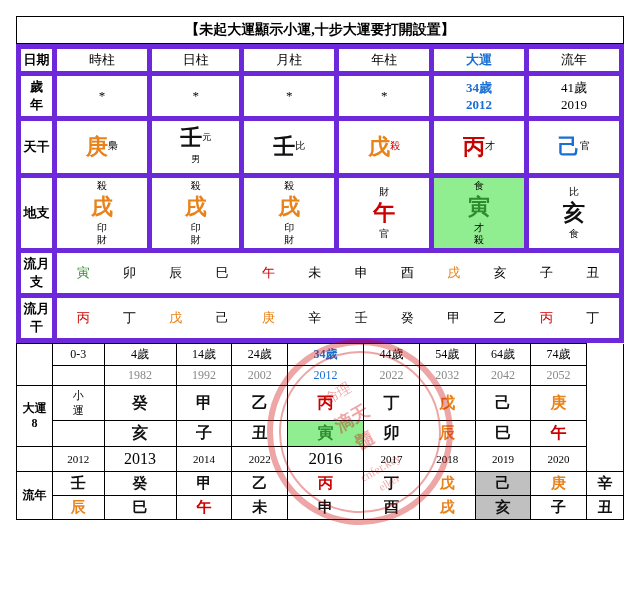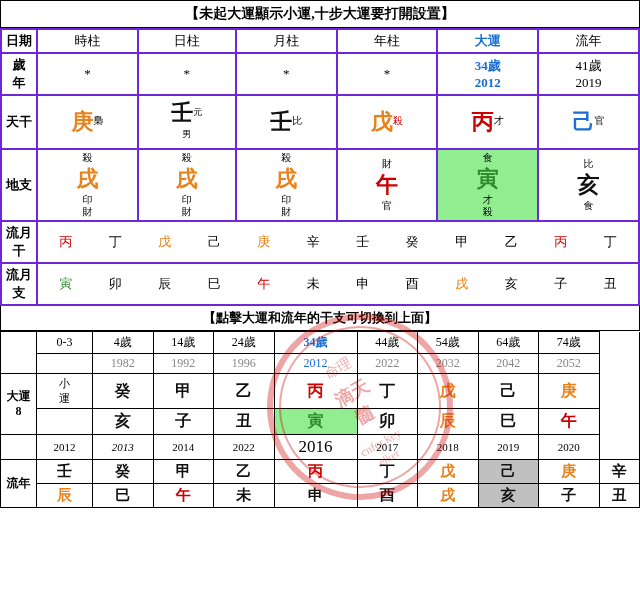--- a/index.html
+++ b/index.html
@@ -6,40 +6,40 @@
     body {
       background: #fff;
       font-family: "SimSun", "宋体", serif;
       font-size: 13px;
       width: 640px;
       overflow-x: hidden;
     }
     .main-container {
       width: 640px;
       background: #fff;
-      padding: 0;
+      padding: 16px;
       position: relative;
     }
     .header-notice {
       text-align: center;
       font-weight: bold;
       font-size: 14px;
       color: #000;
       padding: 4px 0;
       border: 1px solid #000;
       background: #fff;
       margin-bottom: 0;
     }
     table.main-table {
       width: 100%;
       border-collapse: collapse;
       border: 1px solid #000;
     }
     table.main-table td, table.main-table th {
-      border: 2px solid #6d28d9;
+      border: 5px solid #6d28d9;
       text-align: center;
       vertical-align: middle;
       padding: 2px 1px;
       font-size: 13px;
     }
     .row-header {
       background: #fff;
       font-weight: bold;
       width: 36px;
       font-size: 13px;
@@ -221,20 +221,40 @@
       </td>
       <td class="green-bg">
         <div class="dizhi-annotations dizhi-top">食</div>
         <div class="dizhi-main dizhi-green">寅</div>
         <div class="dizhi-annotations dizhi-bottom">才<br>殺</div>
       </td>
       <td>
         <div class="dizhi-annotations dizhi-top">比</div>
         <div class="dizhi-main dizhi-black">亥</div>
         <div class="dizhi-annotations dizhi-bottom">食</div>
+      </td>
+    </tr>
+
+    <tr class="liuyue-row">
+      <td class="row-header">流月支</td>
+      <td colspan="6">
+        <div style="display:flex; justify-content:space-around; padding: 1px 2px;">
+          <span style="color:#2e8b2e;">寅</span>
+          <span>卯</span>
+          <span>辰</span>
+          <span>巳</span>
+          <span style="color:#c00;">午</span>
+          <span>未</span>
+          <span>申</span>
+          <span>酉</span>
+          <span style="color:#e8821a;">戌</span>
+          <span>亥</span>
+          <span>子</span>
+          <span>丑</span>
+        </div>
       </td>
     </tr>
 
     <tr class="liuyue-row">
       <td class="row-header">流月干</td>
       <td colspan="6">
         <div style="display:flex; justify-content:space-around; padding: 1px 2px;">
           <span class="liuyue-red" style="color:#c00;">丙</span>
           <span>丁</span>
           <span class="liuyue-orange" style="color:#e8821a;">戊</span>
@@ -244,56 +264,35 @@
           <span>壬</span>
           <span>癸</span>
           <span>甲</span>
           <span>乙</span>
           <span style="color:#c00;">丙</span>
           <span>丁</span>
         </div>
       </td>
     </tr>
 
-    <tr class="liuyue-row">
-      <td class="row-header">流月支</td>
-      <td colspan="6">
-        <div style="display:flex; justify-content:space-around; padding: 1px 2px;">
-          <span style="color:#2e8b2e;">寅</span>
-          <span>卯</span>
-          <span>辰</span>
-          <span>巳</span>
-          <span style="color:#c00;">午</span>
-          <span>未</span>
-          <span>申</span>
-          <span>酉</span>
-          <span style="color:#e8821a;">戌</span>
-          <span>亥</span>
-          <span>子</span>
-          <span>丑</span>
-        </div>
-      </td>
-    </tr>
-
   </tbody>
     </table>
 
   <div class="bottom-section">
 
     <svg class="stamp-overlay" viewBox="0 0 200 200">
       <circle cx="100" cy="100" r="90" fill="none" stroke="#c00" stroke-width="6"></circle>
       <circle cx="100" cy="100" r="80" fill="none" stroke="#c00" stroke-width="2"></circle>
       <text x="100" y="60" text-anchor="middle" font-size="14" fill="#c00" font-family="SimSun,serif" transform="rotate(-15,100,100)">命理</text>
       <text x="100" y="90" text-anchor="middle" font-size="18" fill="#c00" font-family="SimSun,serif" font-weight="bold" transform="rotate(-15,100,100)">滴天</text>
       <text x="100" y="115" text-anchor="middle" font-size="18" fill="#c00" font-family="SimSun,serif" font-weight="bold" transform="rotate(-15,100,100)">髓</text>
       <text x="100" y="145" text-anchor="middle" font-size="12" fill="#c00" font-family="SimSun,serif" transform="rotate(-15,100,100)">cnfer.key</text>
       <text x="100" y="162" text-anchor="middle" font-size="11" fill="#c00" font-family="SimSun,serif" transform="rotate(-15,100,100)">elker</text>
     </svg>
 
-    <div class="section-header">【點擊大運和流年的干支可切換到上面】</div>
 
     <table class="bottom-table">
 
       <tbody>
           <tr class="age-row">
         <td rowspan="2" class="dayun-header row-header"></td>
         <td>0-3</td>
         <td>4歲</td>
         <td>14歲</td>
         <td>24歲</td>
@@ -301,21 +300,21 @@
         <td>44歲</td>
         <td>54歲</td>
         <td>64歲</td>
         <td>74歲</td>
       </tr>
 
       <tr class="year-row">
         <td></td>
         <td>1982</td>
         <td>1992</td>
-        <td>1996</td>
+        <td>2002</td>
         <td style="color:#1a6fd4;">2012</td>
         <td>2022</td>
         <td>2032</td>
         <td>2042</td>
         <td>2052</td>
       </tr>
 
       <tr>
         <td rowspan="2" class="row-header dayun-label">大運<br>8</td>
         <td style="font-size:11px;">小<br>運</td>
@@ -337,21 +336,21 @@
         <td class="green-bg" style="color:#2e8b2e;font-size:16px;font-weight:bold;">寅</td>
         <td style="color:#111;font-size:16px;font-weight:bold;">卯</td>
         <td style="color:#e8821a;font-size:16px;font-weight:bold;">辰</td>
         <td style="color:#111;font-size:16px;font-weight:bold;">巳</td>
         <td style="color:#c00;font-size:16px;font-weight:bold;">午</td>
       </tr>
 
       <tr>
         <td class="row-header"></td>
         <td style="font-size:11px;">2012</td>
-        <td style="font-size:11px;font-style:italic;">2013</td>
+        <td style="font-size:16px;">2013</td>
         <td style="font-size:11px;">2014</td>
         <td style="font-size:11px;">2022</td>
         <td style="font-size:17px;">2016</td>
         <td style="font-size:11px;">2017</td>
         <td style="font-size:11px;">2018</td>
         <td style="font-size:11px;">2019</td>
         <td style="font-size:11px;">2020</td>
       </tr>
 
       <tr>

